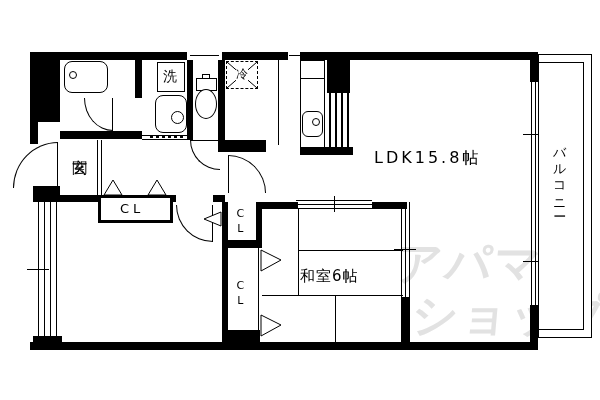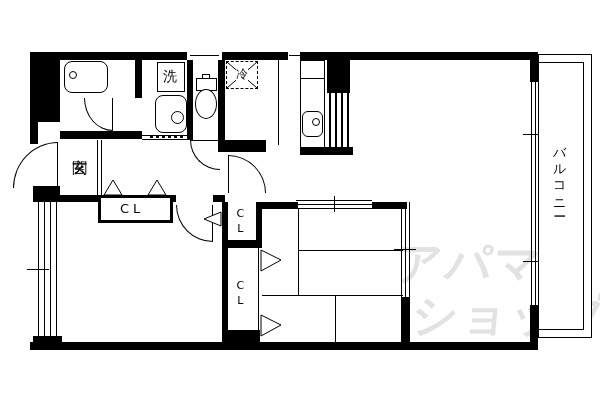--- a/index.html
+++ b/index.html
@@ -141,21 +141,23 @@
   <div class="ln" style="left:296px;top:200px;width:76px;height:1px;"></div>
   <div class="ln" style="left:296px;top:204px;width:76px;height:1px;"></div>
   <div class="ln" style="left:296px;top:208px;width:76px;height:1px;"></div>
   <div class="ln" style="left:334px;top:196px;width:1px;height:16px;"></div>
   <div class="wall" style="left:372px;top:202px;width:35px;height:7px;"></div>
 
   <div class="ln" style="left:298px;top:209px;width:1px;height:86px;"></div>
   <div class="ln" style="left:298px;top:250px;width:105px;height:1px;"></div>
   <div class="ln" style="left:262px;top:295px;width:141px;height:1px;"></div>
   <div class="ln" style="left:335px;top:295px;width:1px;height:47px;"></div>
+  <div class="lbl" style="left:300px;top:267px;letter-spacing:1px;">和室6帖</div>
 
   <div class="ln" style="left:401px;top:202px;width:1px;height:95px;"></div>
   <div class="ln" style="left:405px;top:202px;width:1px;height:95px;"></div>
   <div class="ln" style="left:409px;top:202px;width:1px;height:95px;"></div>
   <div class="ln" style="left:394px;top:249px;width:22px;height:1px;"></div>
   <div class="wall" style="left:401px;top:297px;width:9px;height:45px;"></div>
 
+  <div class="lbl" style="left:374px;top:148px;font-size:16px;letter-spacing:3px;">LDK15.8帖</div>
 
 </div>
 
 </body></html>

